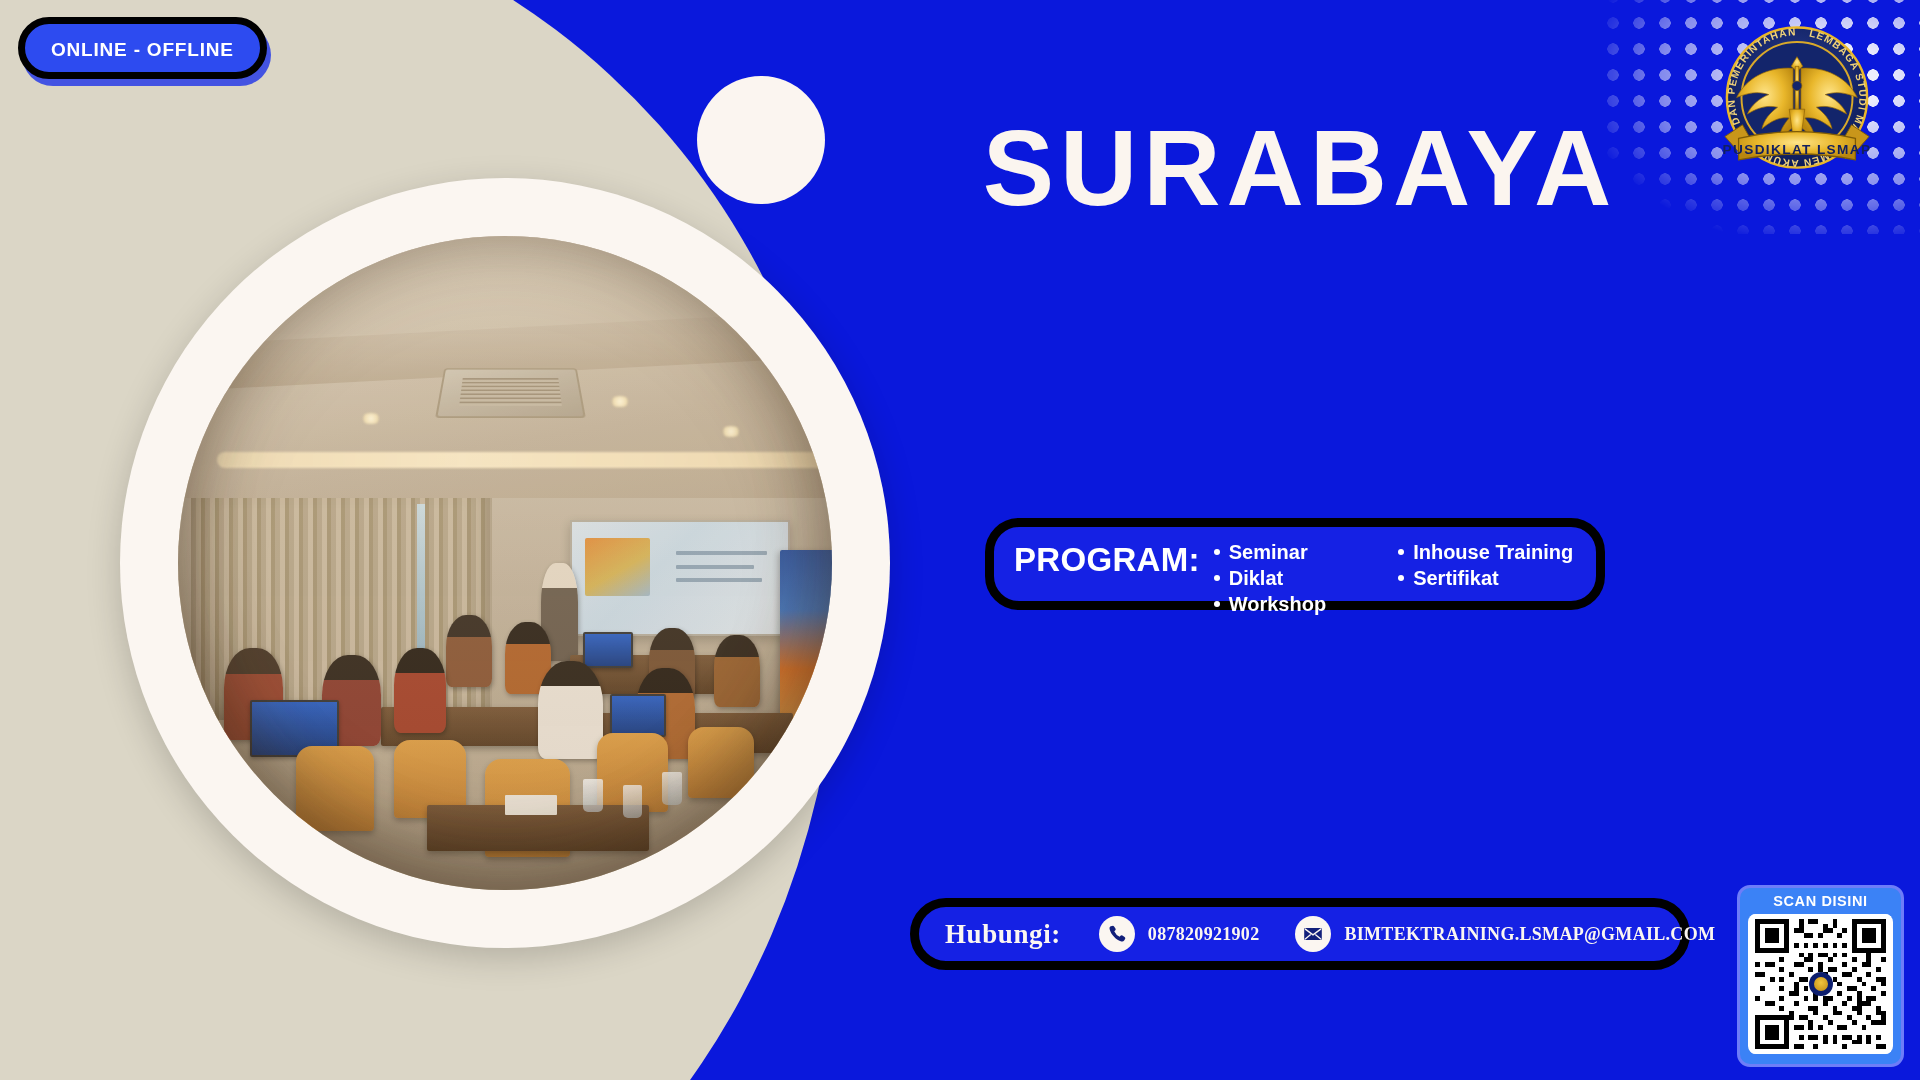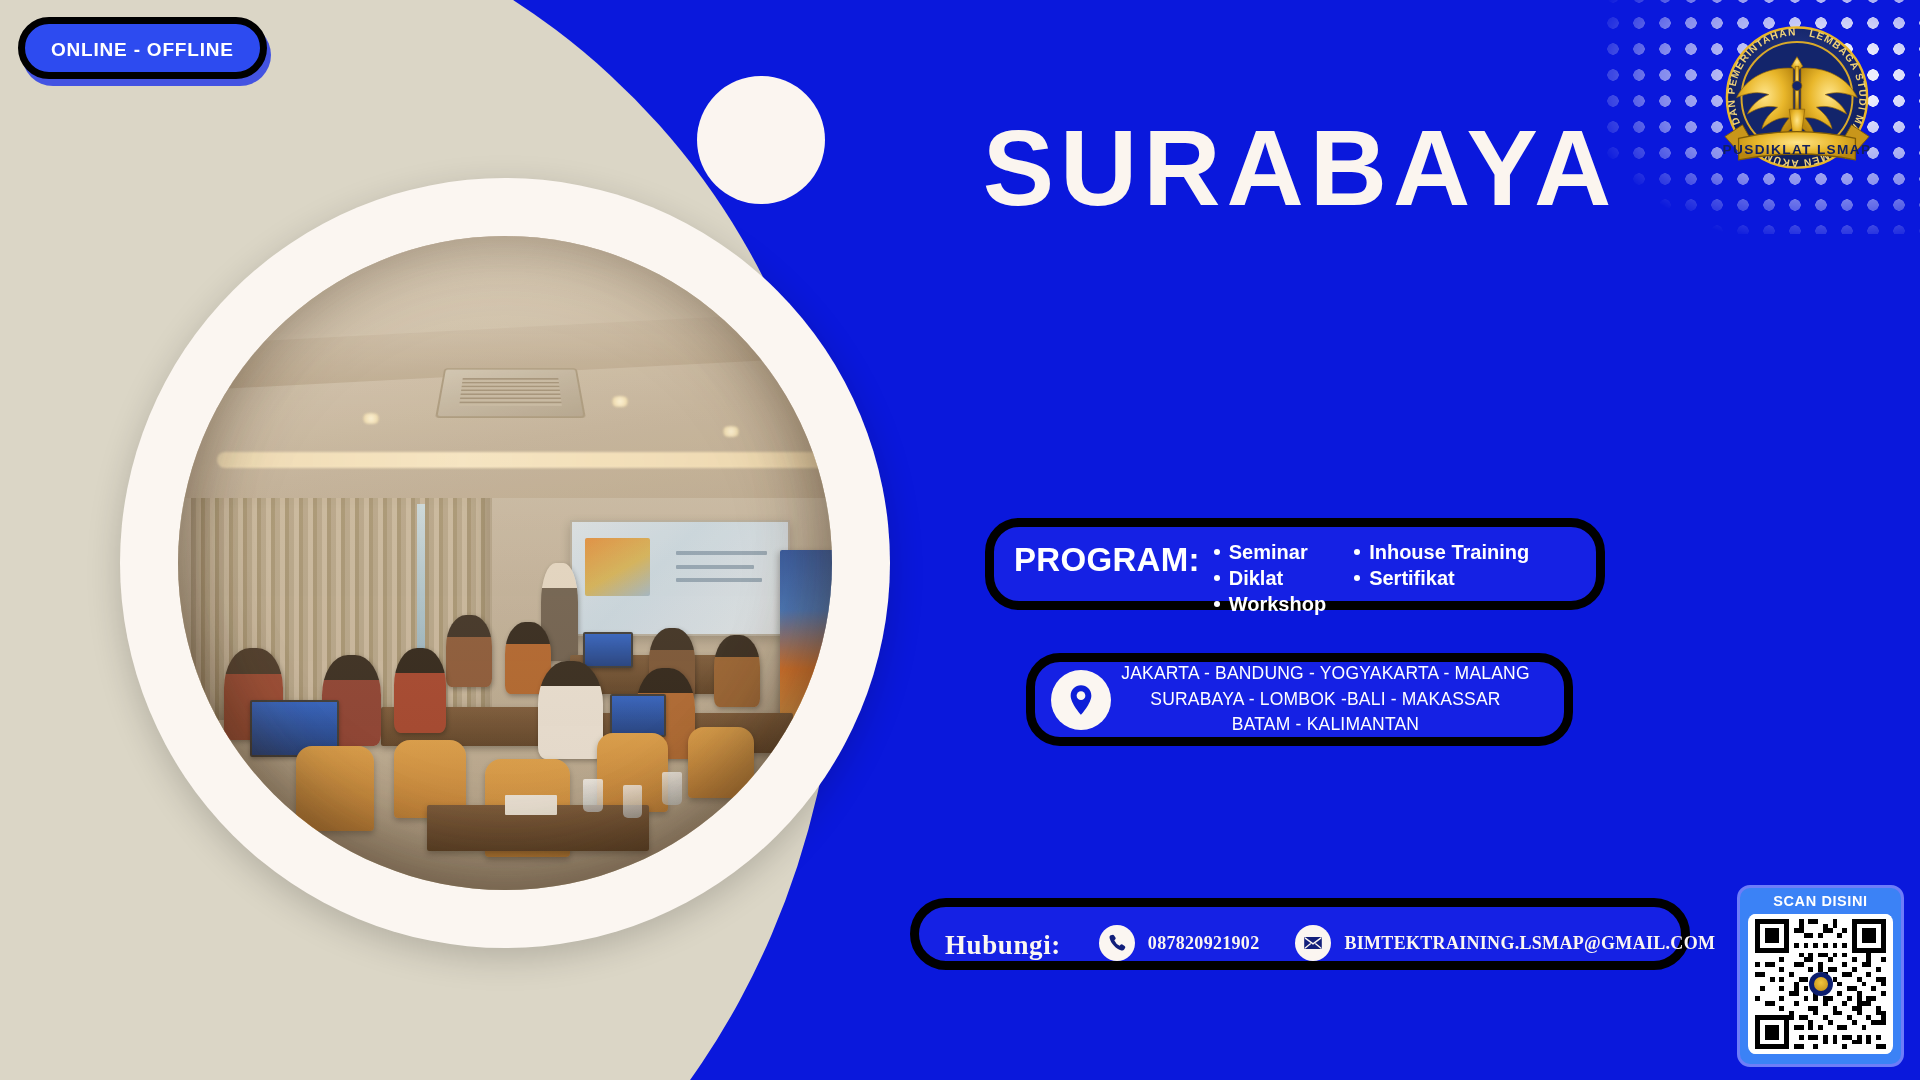--- a/index.html
+++ b/index.html
@@ -124,39 +124,39 @@
     position:absolute;background:#1521E4;
     border:9px solid #000000;border-radius:34px;
     box-sizing:border-box;
   }
 
   
   .program-panel{left:985px;top:518px;width:620px;height:92px;
     display:flex;align-items:flex-start;padding:9px 0 0 20px;}
   .program-label{color:#FFFFFF;font-size:33px;font-weight:bold;letter-spacing:.3px;
     line-height:1;margin-top:7px;white-space:nowrap;}
-  .program-cols{display:flex;margin-left:14px;margin-top:3px;}
+  .program-cols{display:flex;margin-left:14px;margin-top:3px;gap:44px;}
   .program-col{margin-right:22px;}
   .program-col.c2{margin-left:6px;}
   .prog-item{display:flex;align-items:baseline;color:#FFFFFF;
     font-size:20px;font-weight:bold;line-height:1.30;white-space:nowrap;}
   .prog-dot{width:6px;height:6px;border-radius:50%;background:#FFFFFF;
     margin-right:9px;flex:none;position:relative;top:-4px;}
 
   
   .loc-panel{left:1026px;top:653px;width:547px;height:93px;
     display:flex;align-items:center;padding:0 14px;}
   .pin{width:60px;height:60px;border-radius:50%;background:#FBF6F1;flex:none;
     display:flex;align-items:center;justify-content:center;margin-left:2px;}
   .loc-lines{flex:1;text-align:center;color:#FFFFFF;font-size:17.5px;
     line-height:1.46;letter-spacing:.2px;padding-right:10px;}
 
   
   .contact-panel{left:910px;top:898px;width:780px;height:72px;
-    display:flex;align-items:flex-end;border-radius:38px;padding:0 26px;}
+    display:flex;align-items:center;border-radius:38px;padding:0 26px;}
   .hubungi{color:#FBF6F1;font-family:"Liberation Serif", serif;
     font-size:27px;font-weight:bold;letter-spacing:.6px;margin-right:38px;white-space:nowrap;}
   .c-item{display:flex;align-items:center;margin-right:36px;white-space:nowrap;}
   .c-icon{width:36px;height:36px;border-radius:50%;background:#FBF6F1;flex:none;
     display:flex;align-items:center;justify-content:center;margin-right:13px;}
   .c-text{color:#FBF6F1;font-family:"Liberation Serif", serif;
     font-size:18px;font-weight:bold;letter-spacing:.3px;}
 
   
   .logo{position:absolute;right:24px;top:6px;width:198px;height:185px;}
@@ -315,33 +315,20 @@
           <span>Inhouse Training</span>
         </div>
         <div class="prog-item">
           <span class="prog-dot"></span>
           <span>Sertifikat</span>
         </div>
       </div>
     </div>
   </div>
 
-  <div class="panel loc-panel">
-    <div class="pin">
-      <svg width="36" height="36" viewBox="0 0 24 24" aria-hidden="true">
-        <path d="M12 2.2c-3.8 0-6.9 3.1-6.9 6.9 0 5.1 6.9 12.7 6.9 12.7s6.9-7.6 6.9-12.7c0-3.8-3.1-6.9-6.9-6.9z" fill="#0E1FD8"></path>
-        <circle cx="12" cy="9.1" r="2.9" fill="#FBF6F1"></circle>
-      </svg>
-    </div>
-    <div class="loc-lines">
-      <div>JAKARTA - BANDUNG - YOGYAKARTA - MALANG</div>
-      <div>SURABAYA - LOMBOK -BALI - MAKASSAR</div>
-      <div>BATAM - KALIMANTAN</div>
-    </div>
-  </div>
 
   <div class="panel contact-panel">
     <div class="hubungi">Hubungi:</div>
 
     <div class="c-item">
       <span class="c-icon">
         <svg width="22" height="22" viewBox="0 0 24 24" aria-hidden="true">
           <path d="M6.6 3.2a1.6 1.6 0 0 1 2.2.5l1.5 2.4a1.6 1.6 0 0 1-.3 2.1l-1 .9a11 11 0 0 0 5.9 5.9l.9-1a1.6 1.6 0 0 1 2.1-.3l2.4 1.5a1.6 1.6 0 0 1 .5 2.2l-1 1.6a2.6 2.6 0 0 1-3 1.1C11.2 18.7 5.3 12.8 3.9 6.6a2.6 2.6 0 0 1 1.1-3z" fill="#121F7A"></path>
         </svg>
       </span>

